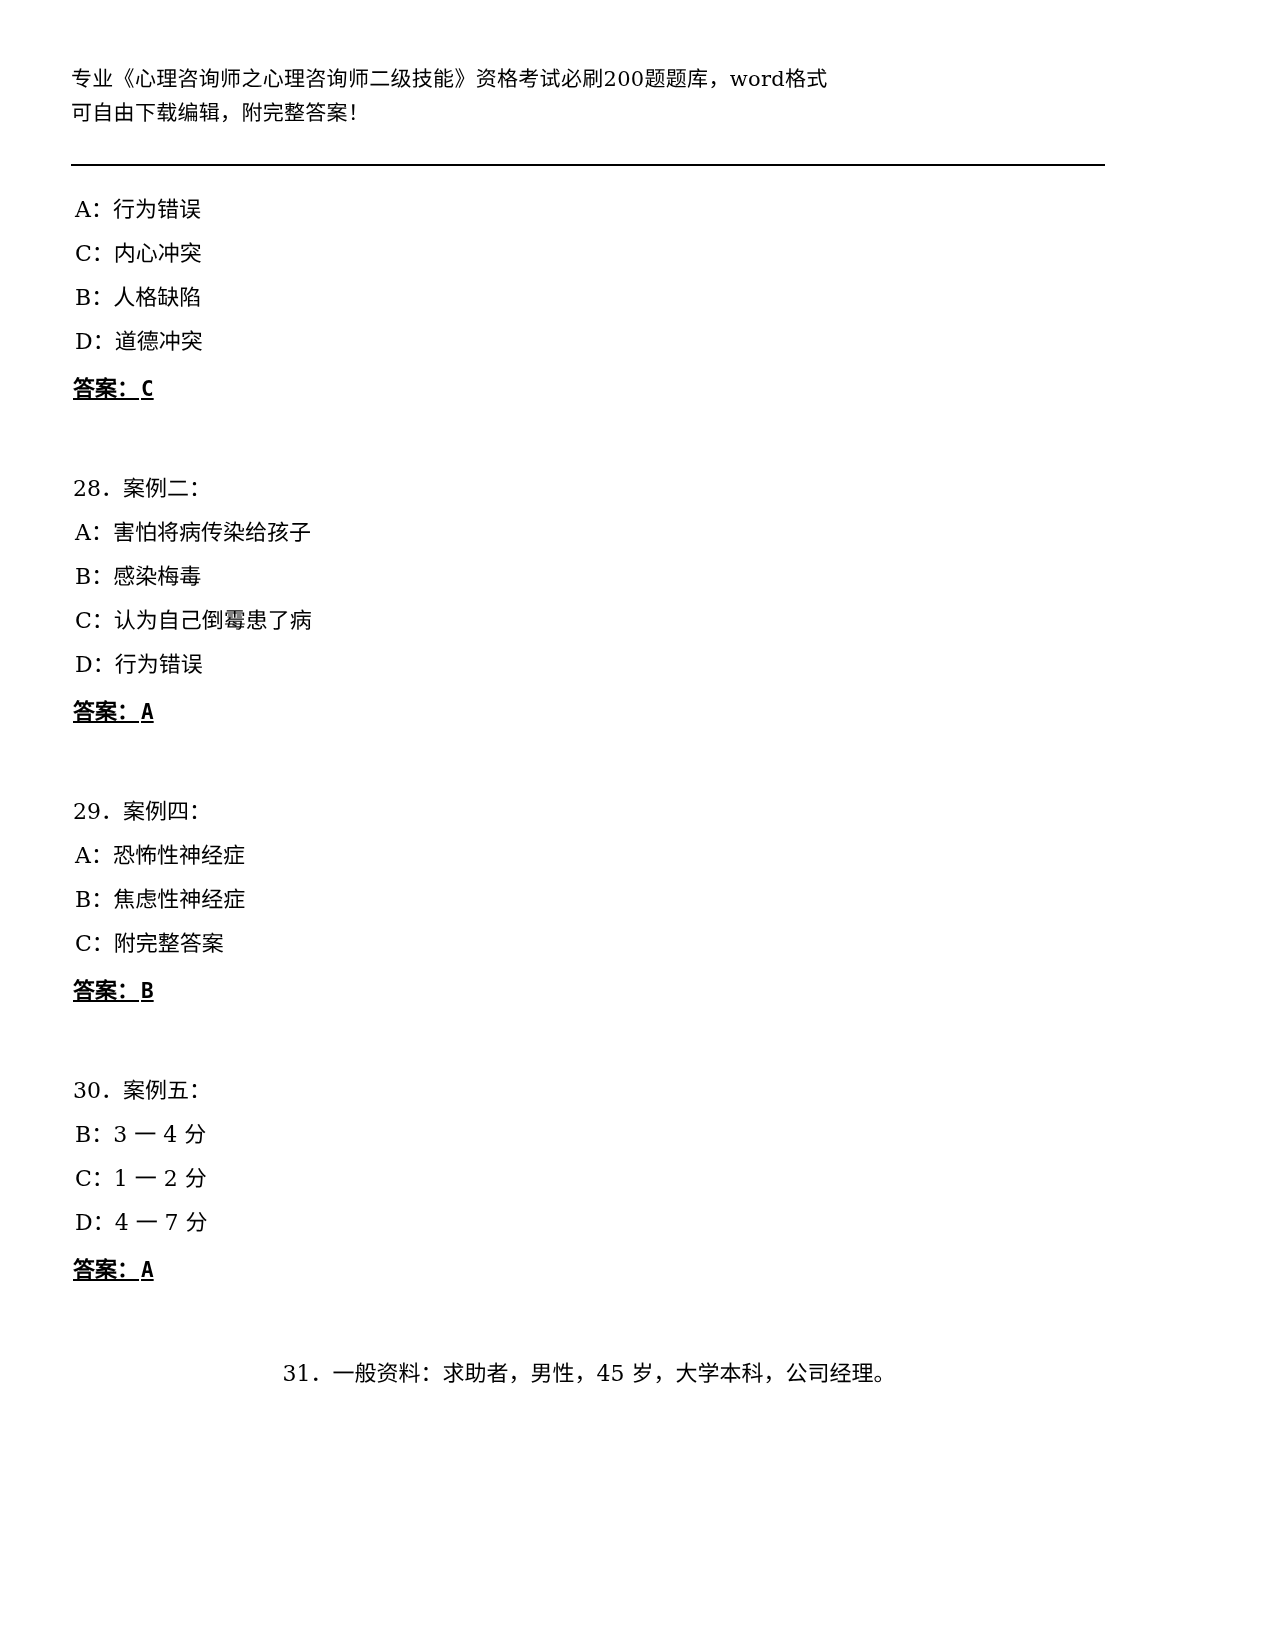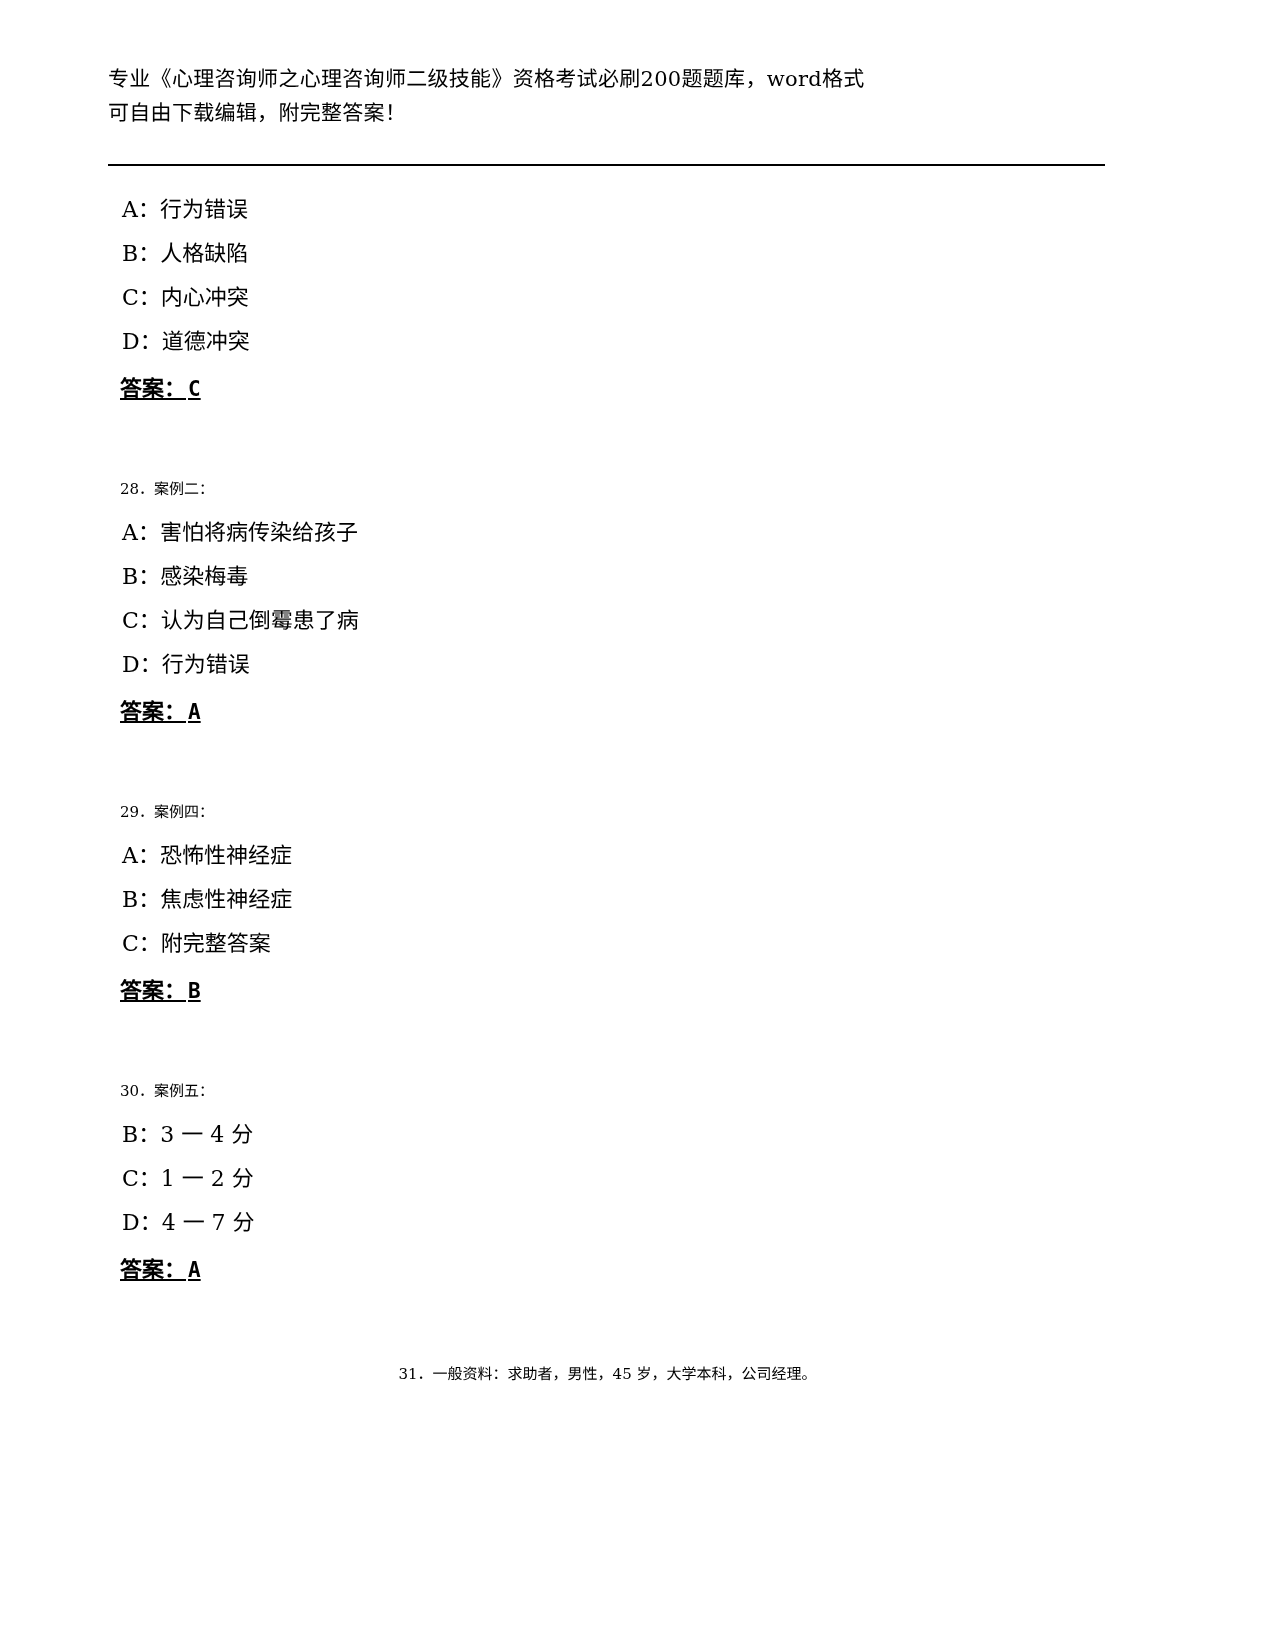--- a/index.html
+++ b/index.html
@@ -12,42 +12,41 @@
     height: 1650px;
     font-family: "DejaVu Serif", "Liberation Serif", serif;
     color: #000000;
     overflow: hidden;
   }
   .page {
     position: relative;
     width: 1275px;
     height: 1650px;
     box-sizing: border-box;
-    padding: 62px 170px 0 108px;
+    padding: 62px 170px 0 71px;
   }
   .header {
     font-size: 21px;
     line-height: 34px;
     letter-spacing: 0.3px;
     text-align: justify;
   }
   .header .latin {
     font-family: "DejaVu Serif", "Liberation Serif", serif;
   }
   .rule {
     margin-top: 34px;
     border-top: 2px solid #000;
     height: 0;
   }
   .content {
     margin-top: 22px;
   }
   .q-block {
     margin-bottom: 0;
-    margin-left: 10px;
   }
   .q-block + .q-block {
     margin-top: 56px;
   }
   .opt {
     font-size: 22px;
     line-height: 44px;
     padding-left: 4px;
   }
   .answer {
@@ -58,21 +57,21 @@
     margin-top: 2px;
     text-decoration: underline;
   }
   .answer .ans-letter {
     font-family: "DejaVu Sans Mono", monospace;
     font-weight: bold;
     font-size: 21px;
     padding-left: 2px;
   }
   .stem {
-    font-size: 15px;
+    font-size: 22px;
     line-height: 44px;
     padding-left: 2px;
   }
   .tail-block {
     margin-top: 60px;
     text-align: center;
   }
 </style>
 </head>
 <body>
@@ -83,22 +82,22 @@
     <span>专业《心理咨询师之心理咨询师二级技能》资格考试必刷</span><span class="latin">200</span><span>题题库，</span><span class="latin">word</span><span>格式</span><br>
     <span>可自由下载编辑，附完整答案！</span>
   </div>
 
   <div class="rule"></div>
 
   <div class="content">
 
     <div class="q-block">
       <div class="opt">A：行为错误</div>
+      <div class="opt">C：内心冲突</div>
       <div class="opt">B：人格缺陷</div>
-      <div class="opt">C：内心冲突</div>
       <div class="opt">D：道德冲突</div>
       <div class="answer"><span>答案：</span><span class="ans-letter">C</span></div>
     </div>
 
     <div class="q-block">
       <div class="stem">28．案例二：</div>
       <div class="opt">A：害怕将病传染给孩子</div>
       <div class="opt">B：感染梅毒</div>
       <div class="opt">C：认为自己倒霉患了病</div>
       <div class="opt">D：行为错误</div>

